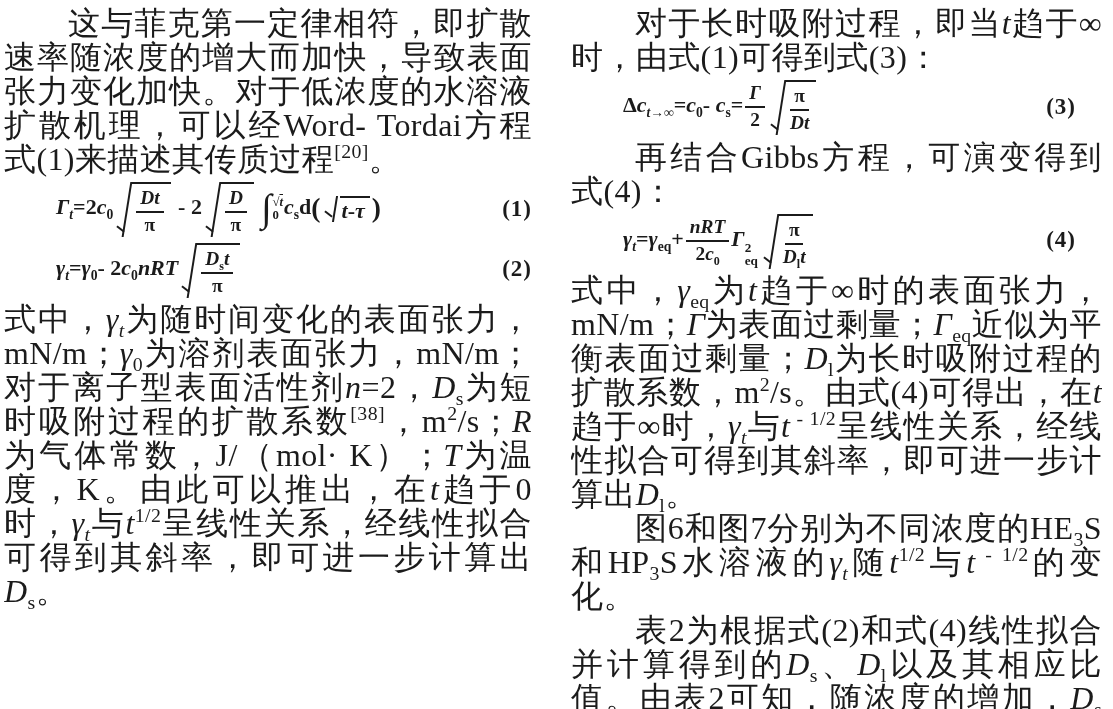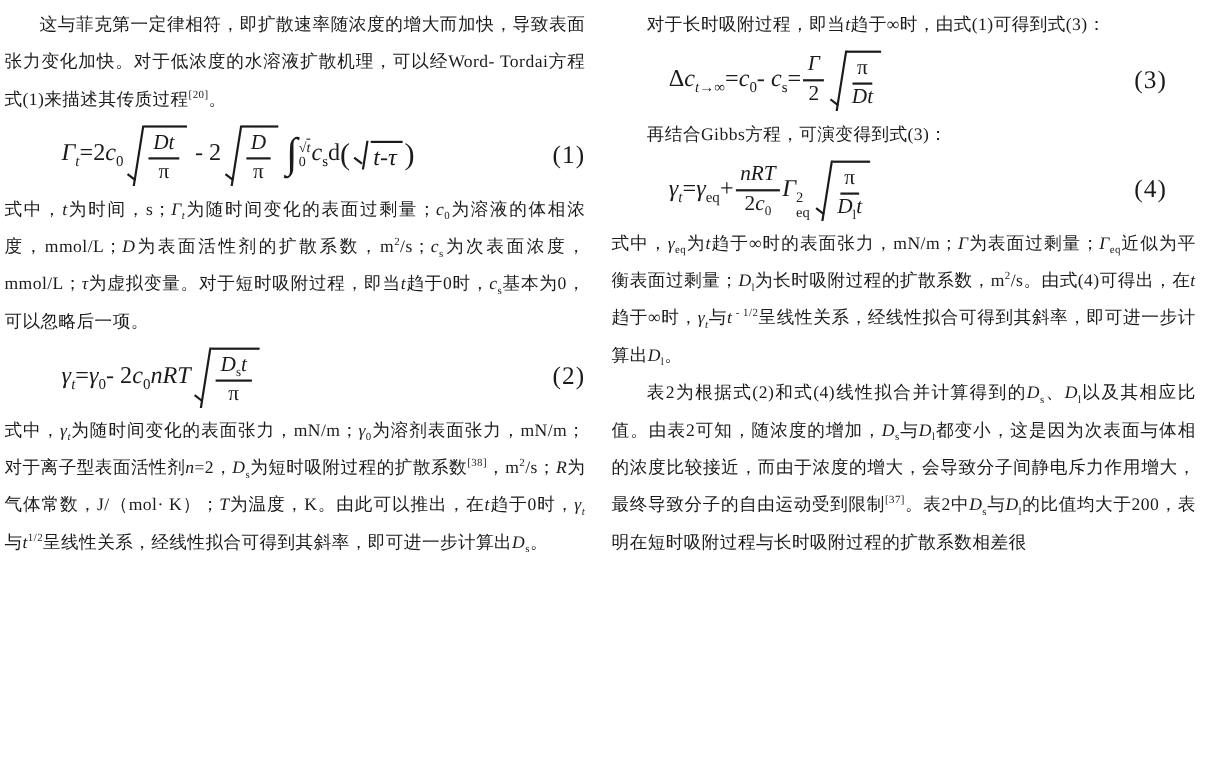--- a/index.html
+++ b/index.html
@@ -11,43 +11,44 @@
     font-family: "Liberation Serif", serif;
     color: #1b1b1b;
   }
   .col {
     position: absolute;
     top: 6px;
     height: 703px;
     overflow: hidden;
   }
   .col-left  { left: 4px;   width: 528px; }
-  .col-right { left: 556px; width: 531px; }
+  .col-right { left: 571px; width: 531px; }
 
   .para {
     margin: 0;
-    font-size: 16px;
+    font-size: 32px;
     line-height: 34px;
     text-align: justify;
     text-align-last: left;
     letter-spacing: 0.4px;
   }
   .indent { text-indent: 2em; }
 
   sup, sub { font-size: 0.62em; line-height: 0; }
   i { font-style: italic; }
 
   
   .eq {
     display: flex;
     align-items: center;
     margin: 5px 0;
     padding-left: 52px;
     font-size: 22px;
     line-height: 1.05;
+    font-weight: bold;
   }
   .eq .eq-body { display: inline-block; white-space: nowrap; }
   .eq .eq-no   { margin-left: auto; font-size: 23px; letter-spacing: 1px; }
   .eq.inset .eq-no { margin-right: 26px; }
 
   .frac {
     display: inline-flex;
     flex-direction: column;
     align-items: center;
     vertical-align: middle;
@@ -147,21 +148,20 @@
           <span class="ilim">
             <span class="ul">√<span class="ovl"><i>t</i></span></span>
             <span class="ll">0</span>
           </span>
         </span><i>c</i><sub>s</sub>d<span class="bigp">(</span><span class="sqrt sm">
           <span class="sr"></span>
           <span class="rad"><i>t</i> - <i>τ</i></span>
         </span><span class="bigp">)</span></span>
     <span class="eq-no">(1)</span>
   </div>
-  <p class="para">式中，<i>t</i>为时间，s；<i>Γ</i><sub><i>t</i></sub>为随时间变化的表面过剩量；<i>c</i><sub>0</sub>为溶液的体相浓度，mmol/L；<i>D</i>为表面活性剂的扩散系数，m<sup>2</sup>/s；<i>c</i><sub>s</sub>为次表面浓度，mmol/L；<i>τ</i>为虚拟变量。对于短时吸附过程，即当<i>t</i>趋于0时，<i>c</i><sub>s</sub>基本为0，可以忽略后一项。</p>
   <div class="eq">
     <span class="eq-body"><i>γ</i><sub><i>t</i></sub>=<i>γ</i><sub>0</sub>- 2<i>c</i><sub>0</sub><i>nRT</i><span class="sqrt">
           <span class="sr"></span>
           <span class="rad">
             <span class="frac">
               <span class="num"><i>D</i><sub>s</sub><i>t</i></span>
               <span class="den">π</span>
             </span>
           </span>
         </span></span>
@@ -180,34 +180,35 @@
           <span class="sr"></span>
           <span class="rad">
             <span class="frac">
               <span class="num">π</span>
               <span class="den"><i>Dt</i></span>
             </span>
           </span>
         </span></span>
     <span class="eq-no">(3)</span>
   </div>
-  <p class="para indent">再结合Gibbs方程，可演变得到式(3)：</p>
+  <p class="para indent">再结合Gibbs方程，可演变得到式(4)：</p>
   <div class="eq inset">
     <span class="eq-body"><i>γ</i><sub><i>t</i></sub>=<i>γ</i><sub>eq</sub>+<span class="frac">
           <span class="num"><i>nRT</i></span>
           <span class="den">2<i>c</i><sub>0</sub></span>
         </span><i>Γ</i><span class="ss">
           <span class="ssu">2</span>
           <span class="ssd">eq</span>
         </span><span class="sqrt">
           <span class="sr"></span>
           <span class="rad">
             <span class="frac">
               <span class="num">π</span>
               <span class="den"><i>D</i><sub>l</sub><i>t</i></span>
             </span>
           </span>
         </span></span>
     <span class="eq-no">(4)</span>
   </div>
   <p class="para">式中，<i>γ</i><sub>eq</sub>为<i>t</i>趋于∞时的表面张力，mN/m；<i>Γ</i>为表面过剩量；<i>Γ</i><sub>eq</sub>近似为平衡表面过剩量；<i>D</i><sub>l</sub>为长时吸附过程的扩散系数，m<sup>2</sup>/s。由式(4)可得出，在<i>t</i>趋于∞时，<i>γ</i><sub><i>t</i></sub>与<i>t</i><sup> - 1/2</sup>呈线性关系，经线性拟合可得到其斜率，即可进一步计算出<i>D</i><sub>l</sub>。</p>
+  <p class="para indent">图6和图7分别为不同浓度的HE<sub>3</sub>S和HP<sub>3</sub>S水溶液的<i>γ</i><sub><i>t</i></sub>随<i>t</i><sup>1/2</sup>与<i>t</i><sup> - 1/2</sup>的变化。</p>
   <p class="para indent">表2为根据式(2)和式(4)线性拟合并计算得到的<i>D</i><sub>s</sub>、<i>D</i><sub>l</sub>以及其相应比值。由表2可知，随浓度的增加，<i>D</i><sub>s</sub>与<i>D</i><sub>l</sub>都变小，这是因为次表面与体相的浓度比较接近，而由于浓度的增大，会导致分子间静电斥力作用增大，最终导致分子的自由运动受到限制<sup>[37]</sup>。表2中<i>D</i><sub>s</sub>与<i>D</i><sub>l</sub>的比值均大于200，表明在短时吸附过程与长时吸附过程的扩散系数相差很</p>
 </div>
 
 </body></html>

